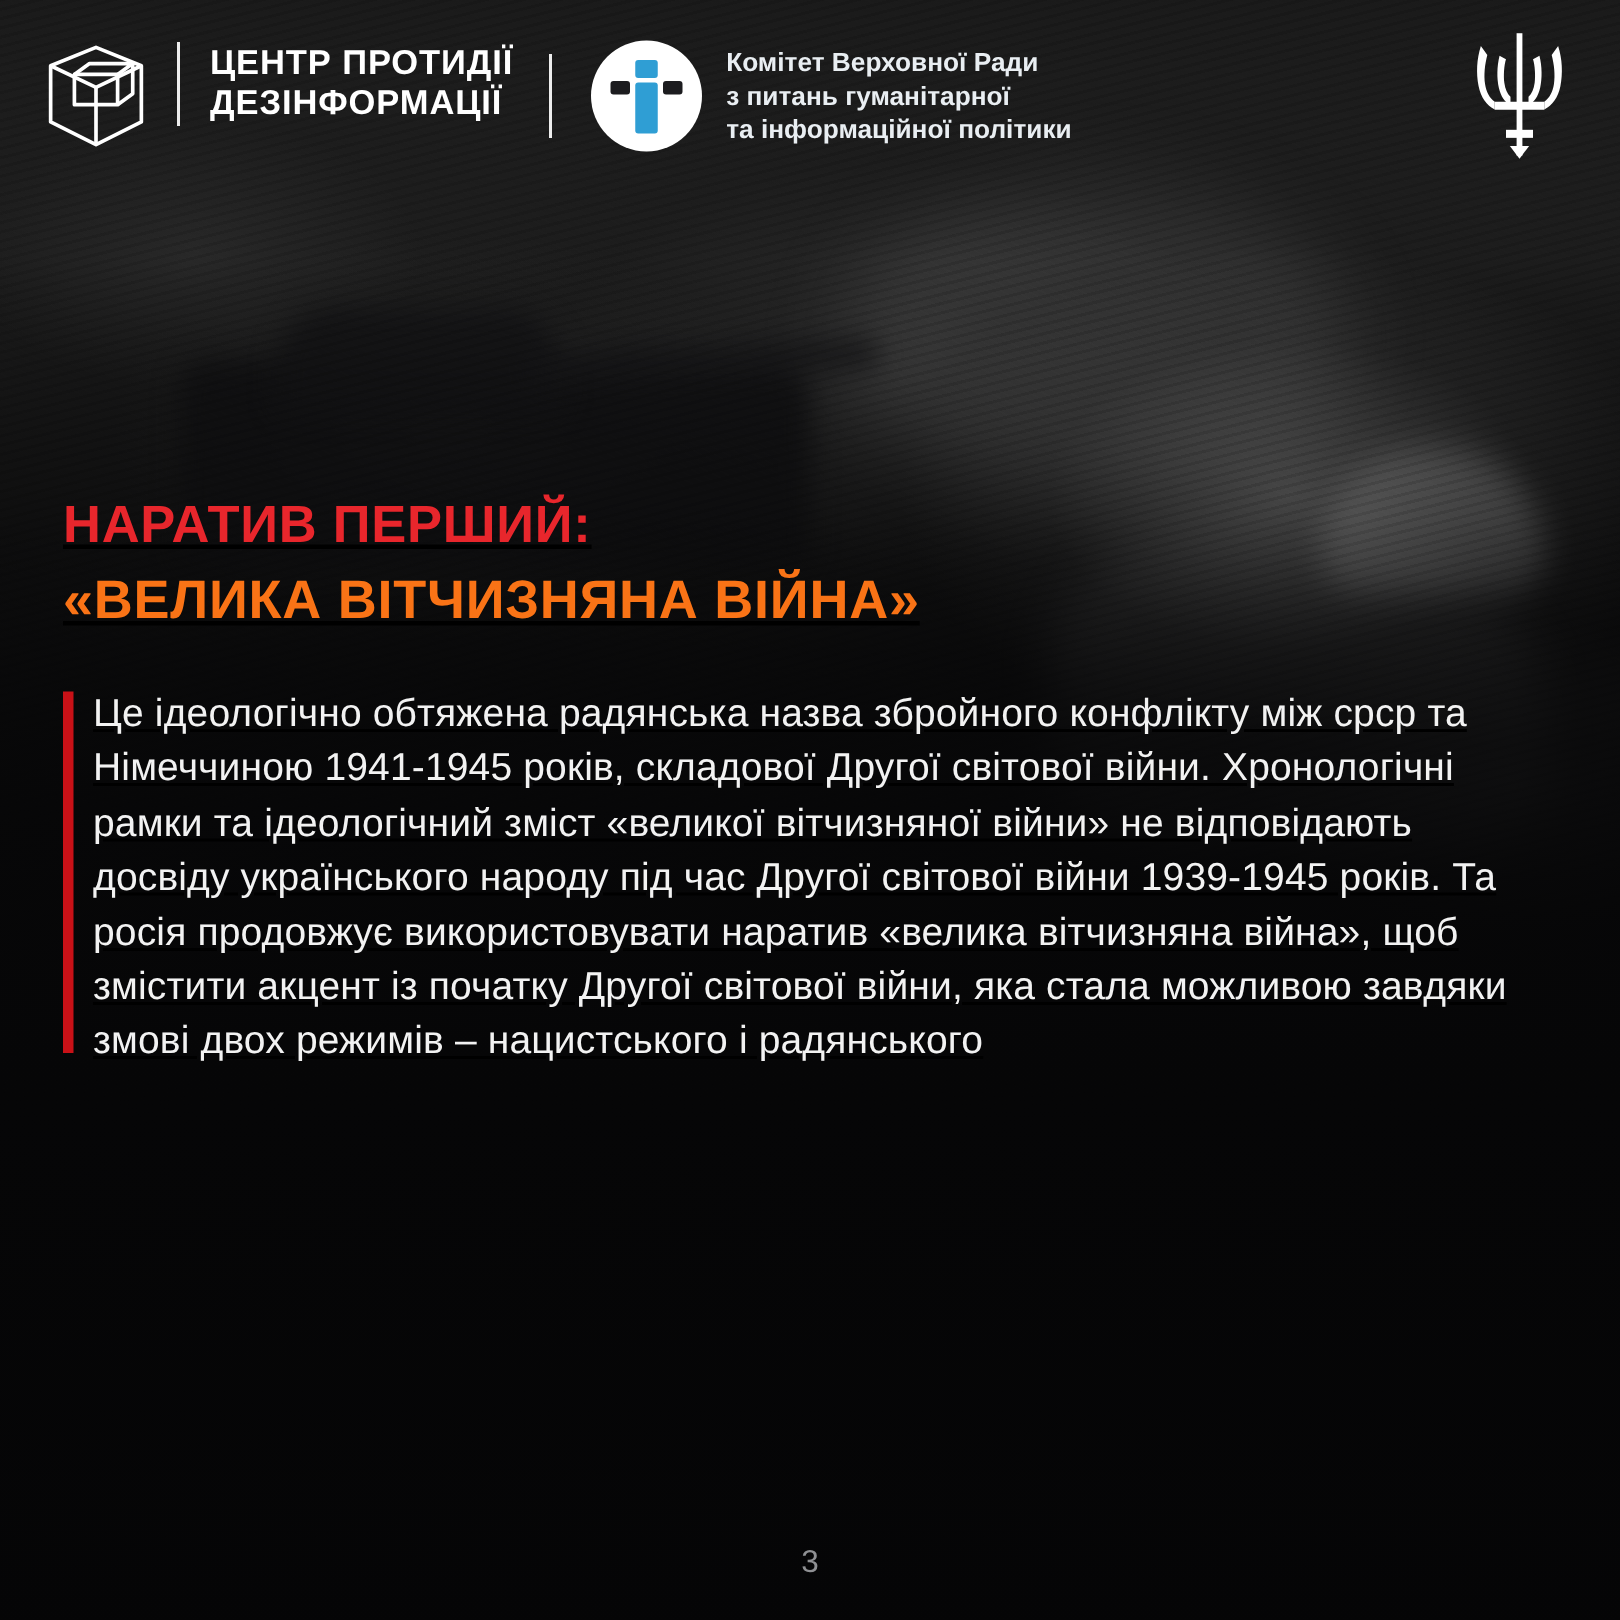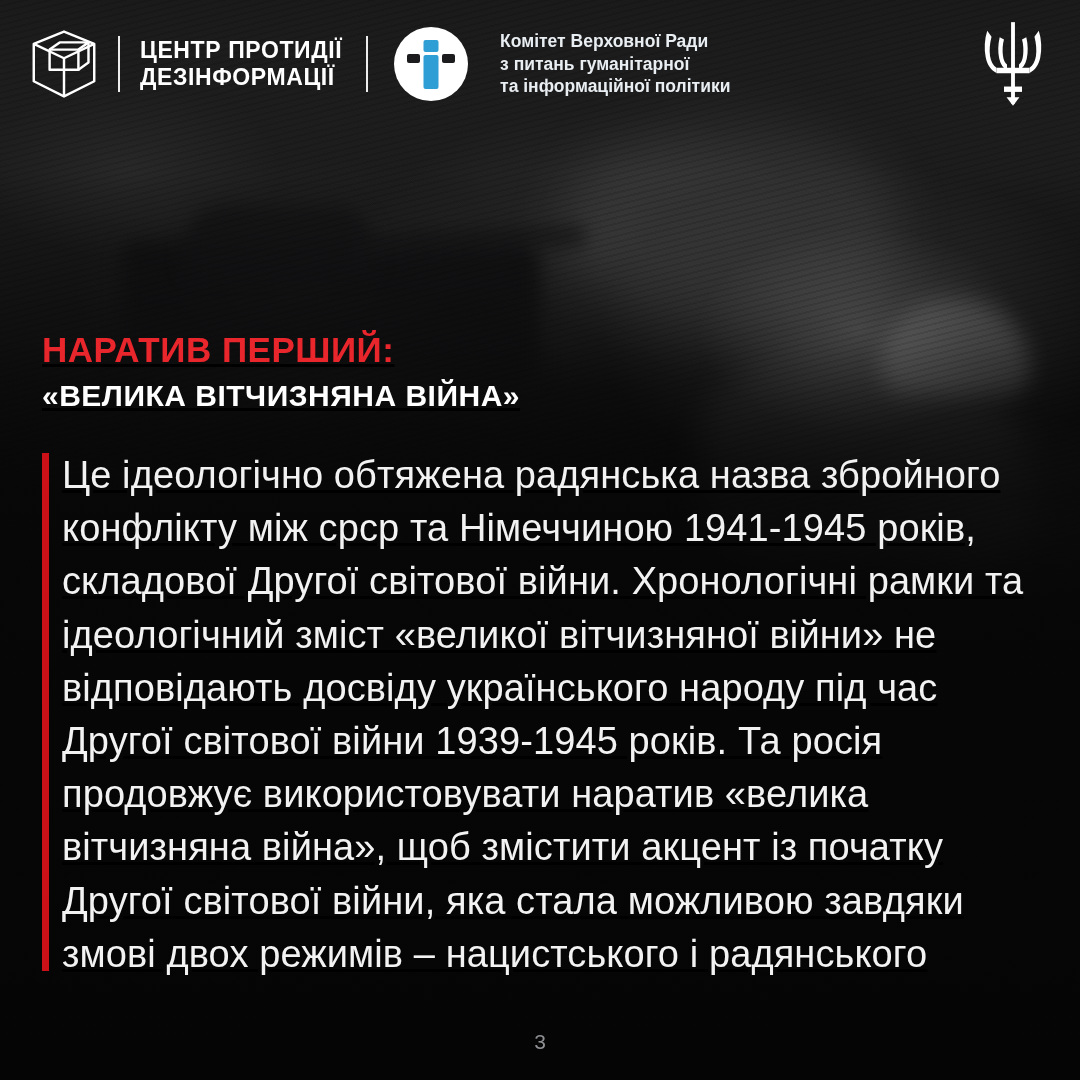--- a/index.html
+++ b/index.html
@@ -93,21 +93,21 @@
   .header {
     position: absolute;
     top: 0; left: 0; right: 0;
     height: 128px;
     display: flex;
     align-items: center;
     padding: 0 34px 0 28px;
     z-index: 6;
   }
 
-  .brand { display: flex; align-items: center; }
+  .brand { display: flex; }
 
   .cube-logo { width: 72px; height: 72px; flex: 0 0 auto; }
 
   .brand-divider {
     width: 2px;
     height: 56px;
     background: #ffffff;
     margin: 0 20px 0 18px;
     opacity: 0.92;
   }
@@ -164,21 +164,21 @@
     top: 27px;
     width: 13px;
     height: 9px;
     background: #1c1c1f;
     border-radius: 2px;
   }
   .committee-badge .wing-l { left: 13px; }
   .committee-badge .wing-r { right: 13px; }
 
   .committee-text {
-    margin-left: 32px;
+    margin-left: 16px;
     color: #e9eef2;
     font-size: 17.5px;
     font-weight: bold;
     line-height: 1.3;
     white-space: pre-line;
   }
 
   .trident {
     margin-left: auto;
     width: 66px;
@@ -198,42 +198,42 @@
 
   .narrative-label {
     color: #e8262c;
     font-size: 35px;
     font-weight: bold;
     letter-spacing: 0.5px;
     text-transform: uppercase;
   }
 
   .narrative-title {
-    color: #ffffff;
-    font-size: 30px;
+    color: #f97316;
+    font-size: 36px;
     font-weight: bold;
     letter-spacing: 0.5px;
     text-transform: uppercase;
     margin-top: 9px;
   }
 
   .body-block {
     position: relative;
     margin-top: 36px;
     padding-left: 20px;
   }
   .body-rule {
     position: absolute;
     left: 0; top: 4px; bottom: 10px;
     width: 7px;
     background: #c91117;
   }
   .body-text {
     color: #f2f2f2;
-    font-size: 38px;
+    font-size: 26px;
     line-height: 1.40;
     font-weight: normal;
     letter-spacing: 0.1px;
   }
 
   .page-number {
     position: absolute;
     left: 0; right: 0;
     bottom: 26px;
     text-align: center;

